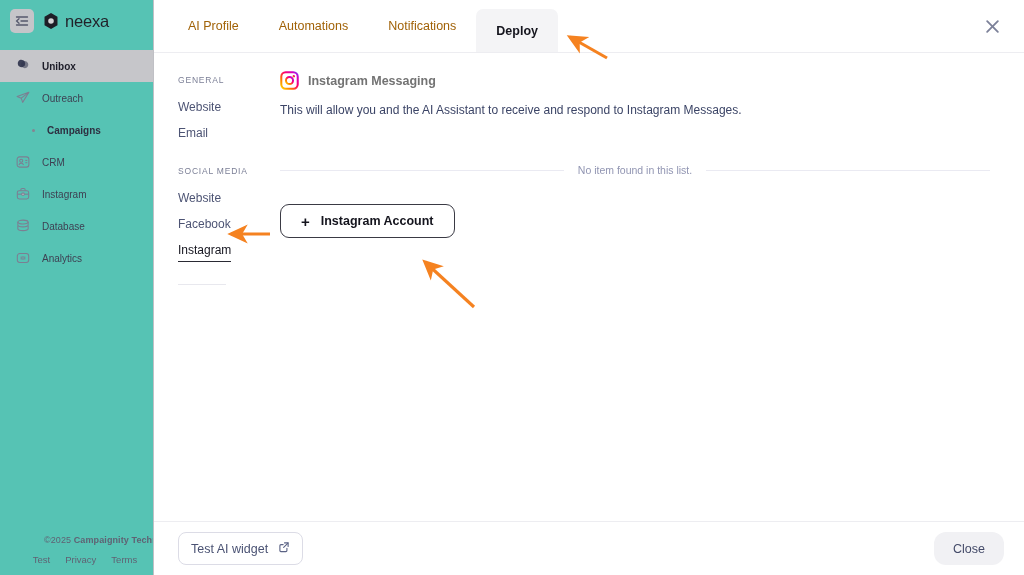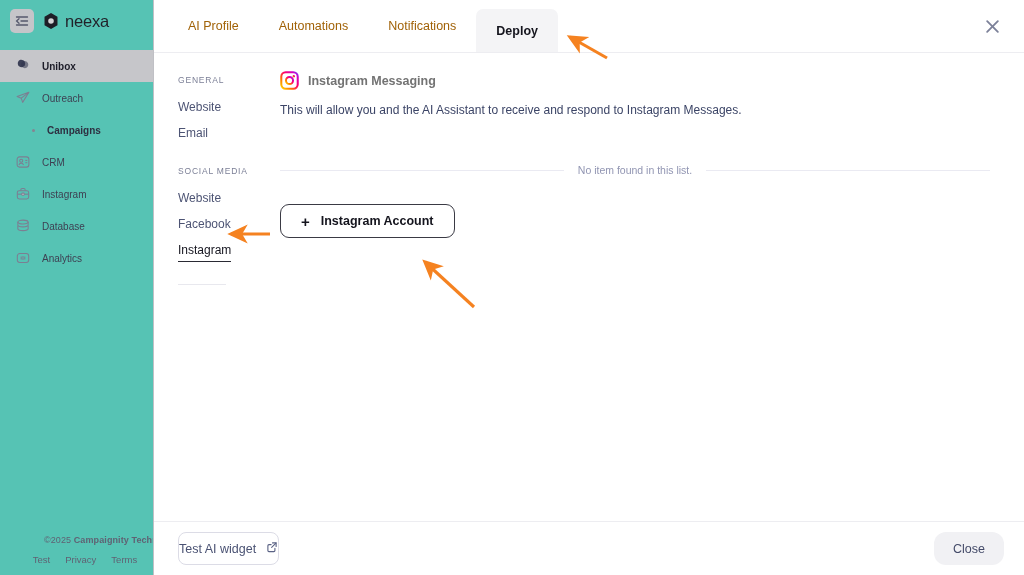--- a/index.html
+++ b/index.html
@@ -124,21 +124,21 @@
   }
   .add-btn .plus { font-size: 15px; font-weight: bold; line-height: 1; }
 
   .modal-foot {
     height: 54px; border-top: 1px solid #ededf1;
     display: flex; align-items: center; justify-content: space-between;
     padding: 0 20px 0 24px;
   }
   .widget-btn {
     display: inline-flex; align-items: center; gap: 10px;
-    height: 33px; padding: 0 0; border: 1px solid #dcdce6;
+    height: 33px; padding: 0 12px; border: 1px solid #dcdce6;
     border-radius: 8px; background: #fff;
     font-size: 12.5px; color: #4a5273;
   }
   .close-btn {
     height: 33px; padding: 0 19px; border-radius: 12px;
     background: #f1f1f4; border: none;
     font-size: 12.5px; color: #434a68;
     display: inline-flex; align-items: center;
   }
 

